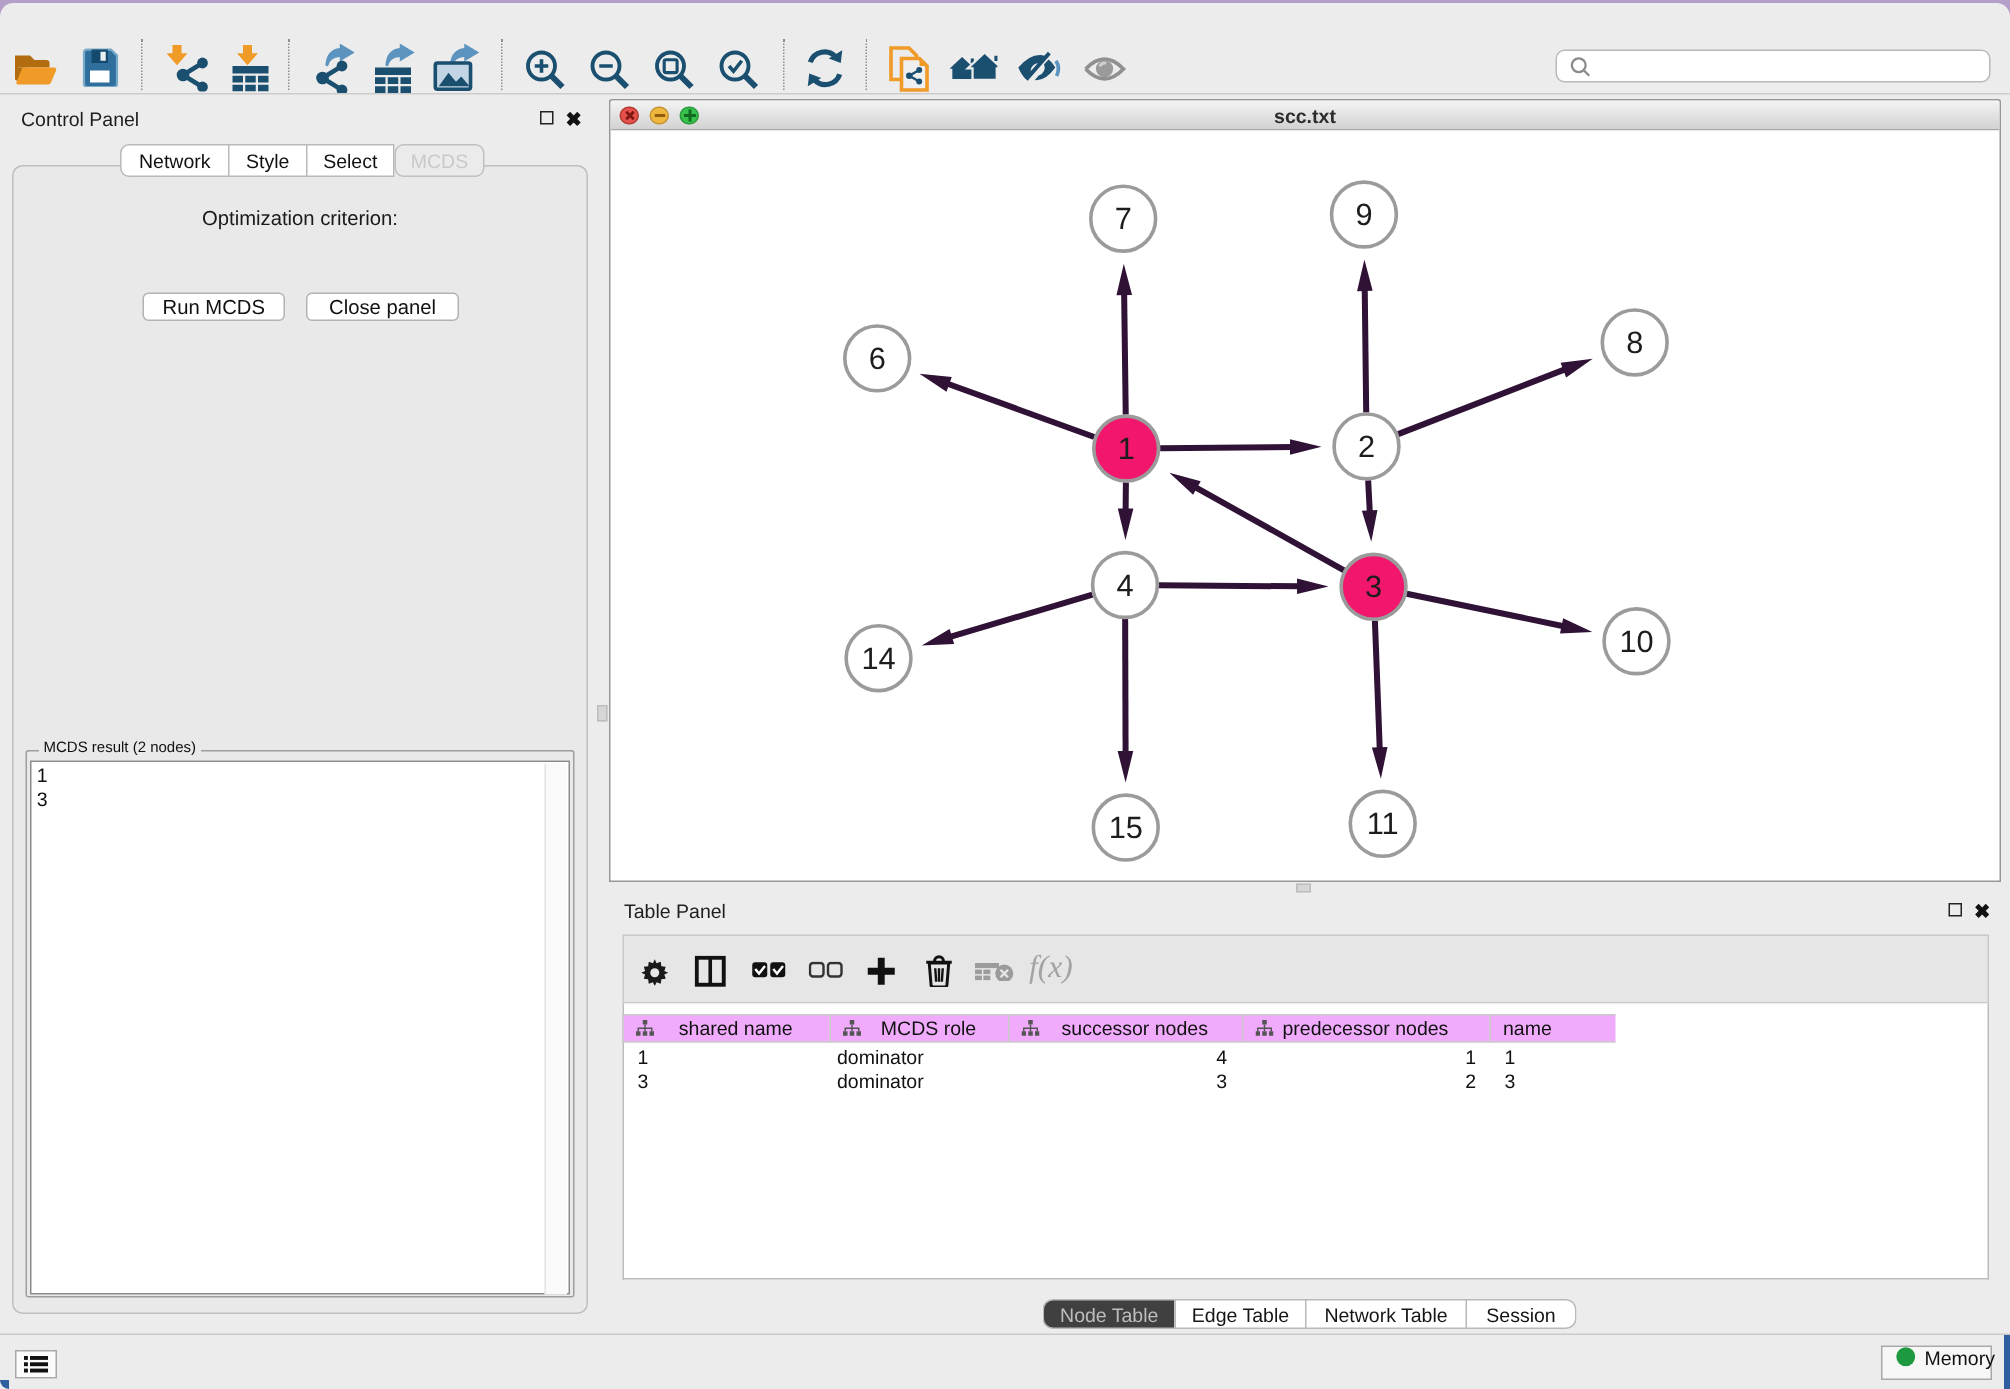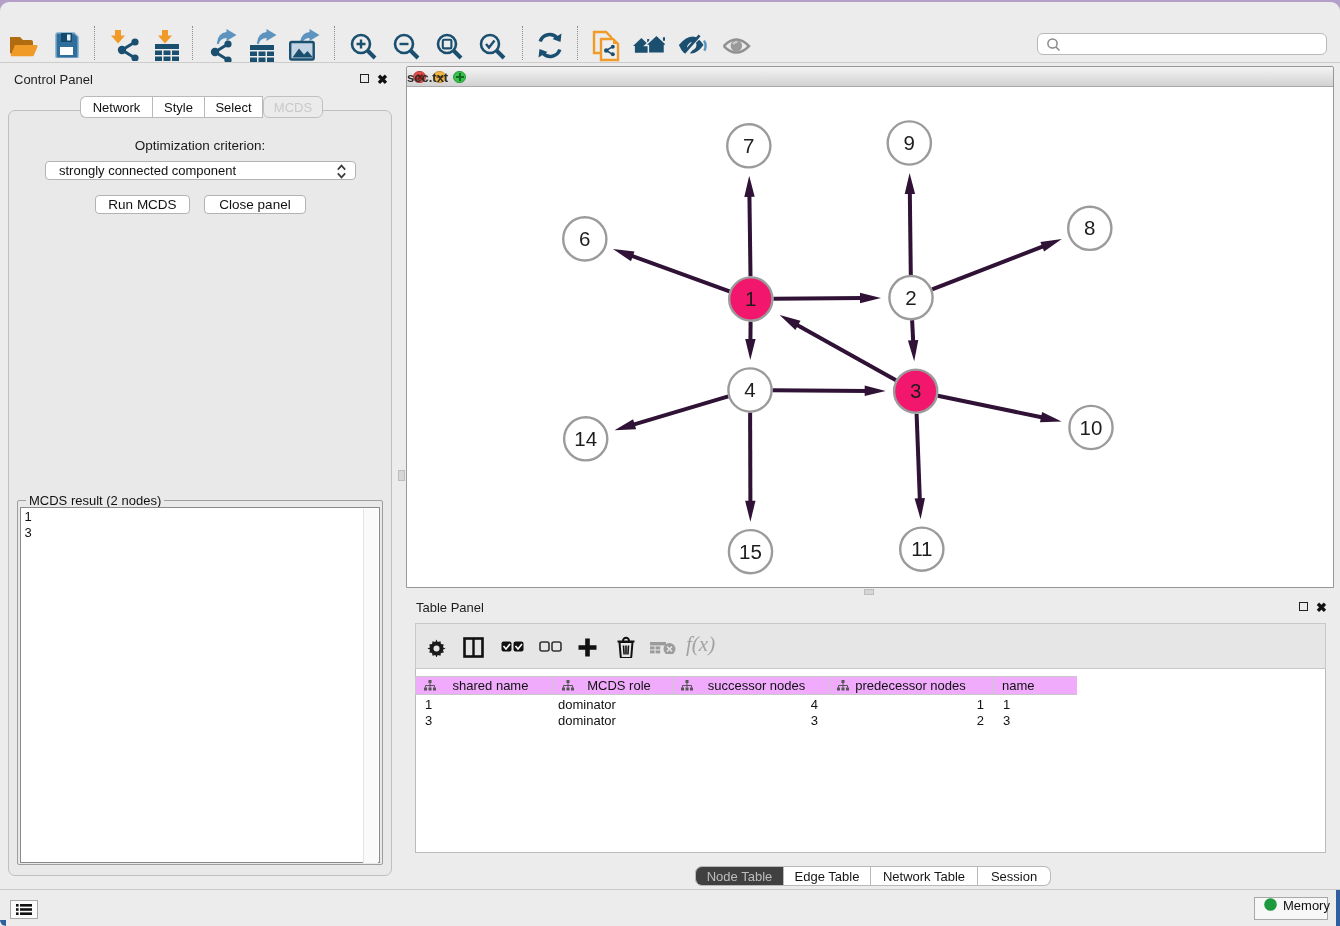--- a/index.html
+++ b/index.html
@@ -14,29 +14,29 @@
 
 #cp-title{position:absolute;left:14px;top:72px;font-size:13px;color:#1e1e1e}
 .miniflo{position:absolute;width:9px;height:9px;border:1.6px solid #222}
 .minix{position:absolute;font-size:13px;font-weight:700;color:#111}
 #cp-panel{position:absolute;left:8px;top:110px;width:384px;height:766px;background:#e9e9e9;border:1.5px solid #bfbfbf;border-radius:7px}
 .tabseg{position:absolute;top:96px;height:22px;background:#fff;border-top:1px solid #b9b9b9;border-bottom:1px solid #b9b9b9;font-size:13px;color:#111;text-align:center;line-height:21px}
 #opt-label{position:absolute;left:8px;top:138px;width:384px;text-align:center;font-size:13.5px;color:#1a1a1a}
 #combo{position:absolute;left:45px;top:161px;width:311px;height:19px;background:#fff;border:1px solid #b3b3b3;border-radius:4px;font-size:13px;color:#111;line-height:17px;padding-left:13px}
 .btn{position:absolute;top:195px;height:19px;background:#fff;border:1px solid #b3b3b3;border-radius:4px;font-size:13.5px;color:#111;text-align:center;line-height:17px}
 #grpbox{position:absolute;left:17px;top:500px;width:366px;height:365px;border:1px solid #9e9e9e;border-radius:2px}
-#grplabel{position:absolute;left:26px;top:493px;background:#e9e9e9;padding:0 3px;font-size:13px;color:#111}
+#grplabel{position:absolute;left:26px;top:493px;background:#e9e9e9;padding:0 3px;font-size:10px;color:#111}
 #grplist{position:absolute;left:19.5px;top:507px;width:360px;height:356px;background:#fff;border:1px solid #8a8a8a;font-size:13px;color:#111}
 #grpscroll{position:absolute;right:1px;top:1px;width:15px;height:354px;background:#fafafa;border-left:1px solid #e4e4e4}
 
 #netframe{position:absolute;left:406px;top:66px;width:928px;height:522px;border:1px solid #979797;border-radius:2px 2px 0 0;background:#fff}
 #nettitle{position:absolute;left:0;top:0;width:100%;height:20px;background:linear-gradient(#f4f4f4,#d2d2d2);border-bottom:1px solid #a8a8a8;border-radius:2px 2px 0 0}
 .light{position:absolute;top:3.5px;width:12.5px;height:12.5px;border-radius:50%}
 .light svg{display:block;margin:-0.5px 0 0 -0.5px}
-#nettext{position:absolute;top:3px;left:0;width:100%;text-align:left;font-size:13px;font-weight:700;color:#2c2c2c}
+#nettext{position:absolute;top:3px;left:0;width:100%;text-align:center;font-size:13px;font-weight:700;color:#2c2c2c}
 
 #tp-title{position:absolute;left:416px;top:600px;font-size:13px;color:#1e1e1e}
 #tp-toolbar{position:absolute;left:415px;top:623px;width:911px;height:46px;background:#e6e6e6;border:1px solid #c9c9c9}
 #tp-table{position:absolute;left:415px;top:669px;width:911px;height:184px;background:#fff;border:1px solid #bbb;border-top:none}
 .hcell{position:absolute;top:676px;height:18.5px;background:#f0abfc;border:1px solid #c9c9c9;border-right:none;display:flex;align-items:center;padding-left:8px;font-size:13px;color:#111}
 .trow{position:absolute;left:0;width:100%;height:16px;font-size:13px;color:#111}
 .trow span{position:absolute}
 .btab{position:absolute;top:865.5px;height:20px;background:#fff;border-top:1px solid #b9b9b9;border-bottom:1px solid #b9b9b9;font-size:13px;color:#151515;text-align:center;line-height:19px}
 #statusline{position:absolute;left:0;top:889px;width:100%;border-top:1px solid #c9c9c9}
 #listbtn{position:absolute;left:10px;top:900px;width:28px;height:19px;background:#fbfbfb;border:1px solid #a8a8a8}
@@ -193,26 +193,20 @@
 
 <div id="cp-panel"></div>
 <div id="cp-title">Control Panel</div>
 <div class="miniflo" style="left:360px;top:74px"></div>
 <div class="minix" style="left:377px;top:72px">✖</div>
 <div class="tabseg" style="left:80px;width:72px;border-left:1px solid #b9b9b9;border-radius:6px 0 0 6px">Network</div>
 <div class="tabseg" style="left:152px;width:52px;border-left:1px solid #b9b9b9">Style</div>
 <div class="tabseg" style="left:204px;width:59px;border-left:1px solid #b9b9b9;border-right:1px solid #b9b9b9">Select</div>
 <div class="tabseg" style="left:263px;width:60px;background:#ebebeb;color:#c9c9c9;border:1px solid #c0c0c0;border-radius:6px">MCDS</div>
 <div id="opt-label">Optimization criterion:</div>
-<div id="combo">strongly connected component
-  <svg width="11" height="15" style="position:absolute;right:8px;top:1.5px">
-        <path d="M1.8,5.6 L5.5,1.6 L9.2,5.6" stroke="#3c3c3c" stroke-width="1.7" fill="none"></path>
-        <path d="M1.8,9.4 L5.5,13.4 L9.2,9.4" stroke="#3c3c3c" stroke-width="1.7" fill="none"></path>
-      </svg>
-</div>
 <div class="btn" style="left:95px;width:95px">Run MCDS</div>
 <div class="btn" style="left:204px;width:102px">Close panel</div>
 <div id="grpbox"></div>
 <div id="grplabel">MCDS result (2 nodes)</div>
 <div id="grplist">
       <div style="padding:1px 0 0 4px;line-height:15.5px">1<br>3</div>
       <div id="grpscroll"></div>
     </div>
 
 <div id="netframe">
@@ -335,21 +329,21 @@
     <div class="hcell" style="left:828px;width:165px">
       <svg width="12" height="11" viewBox="0 0 12 11" style="margin-right:6px;flex:none">
         <g fill="#555">
           <rect x="4.5" y="0" width="3" height="3"></rect>
           <rect x="0" y="7.5" width="3" height="3"></rect>
           <rect x="4.5" y="7.5" width="3" height="3"></rect>
           <rect x="9" y="7.5" width="3" height="3"></rect>
         </g>
         <path d="M6,3 v2.5 M1.5,7.5 v-2 h9 v2 M6,5 v2.5" stroke="#555" fill="none"></path>
       </svg>
-      <span style="flex:1;text-align:center;margin-right:27px">predecessor nodes</span>
+      <span style="flex:1;margin-right:27px">predecessor nodes</span>
     </div>
     <div class="hcell" style="left:993px;width:84px">
       <span style="flex:1;text-align:left">name</span>
     </div>
 <svg style="position:absolute;left:427px;top:638px" width="19" height="19" viewBox="0 0 19 19">
       <path d="M9.5,1.5 l1.2,2.6 2.8,-0.9 0.4,2.9 2.9,0.4 -0.9,2.8 2.6,1.2 -2.6,1.2 0.9,2.8 -2.9,0.4 -0.4,2.9 -2.8,-0.9 -1.2,2.6 -1.2,-2.6 -2.8,0.9 -0.4,-2.9 -2.9,-0.4 0.9,-2.8 -2.6,-1.2 2.6,-1.2 -0.9,-2.8 2.9,-0.4 0.4,-2.9 2.8,0.9 z" fill="#1a1a1a"></path>
       <circle cx="9.5" cy="10.5" r="3" fill="#e6e6e6"></circle>
     </svg>
 <svg style="position:absolute;left:463px;top:637px" width="21" height="21" viewBox="0 0 21 21">
       <rect x="1.5" y="1.5" width="18" height="18" fill="none" stroke="#111" stroke-width="2.6"></rect>

